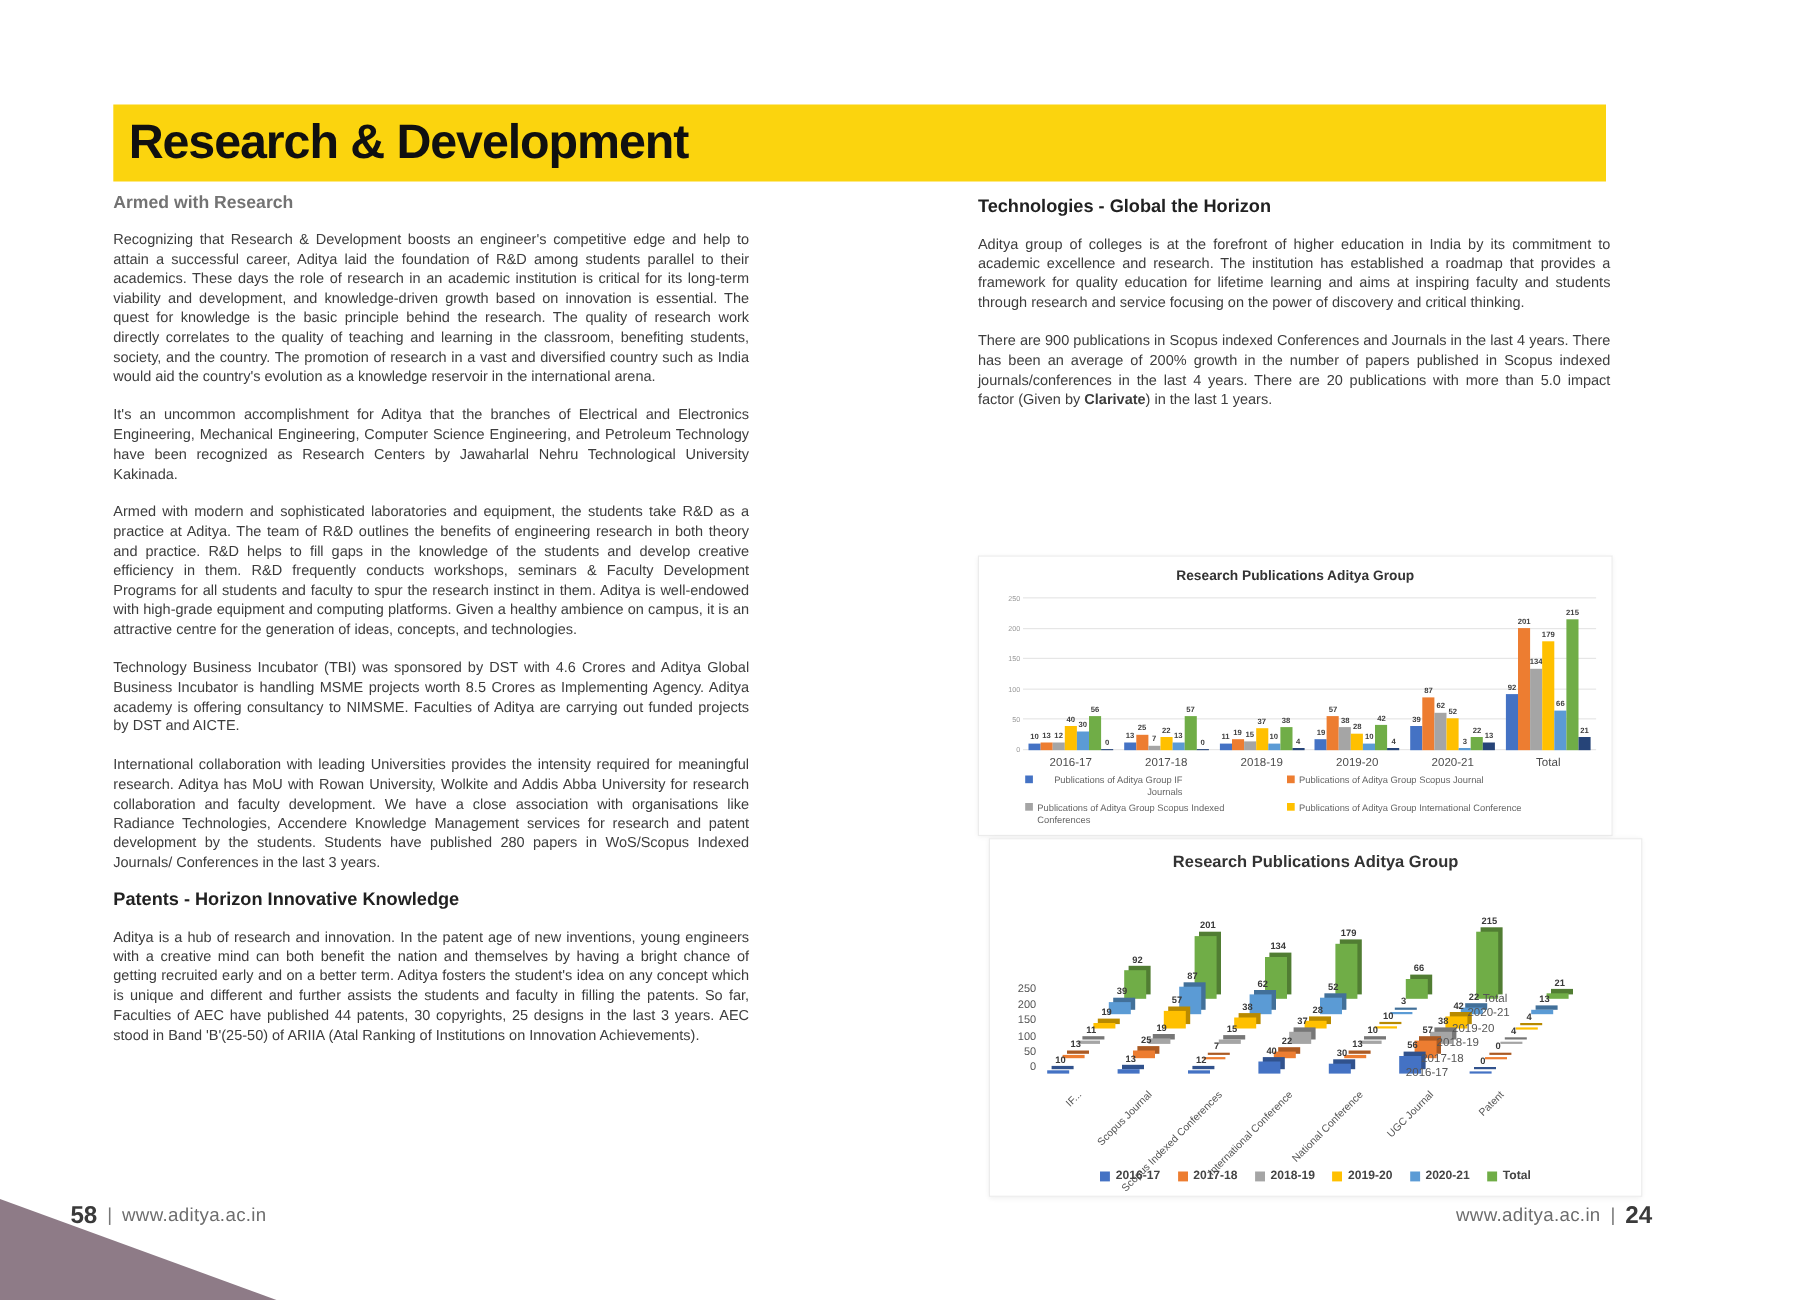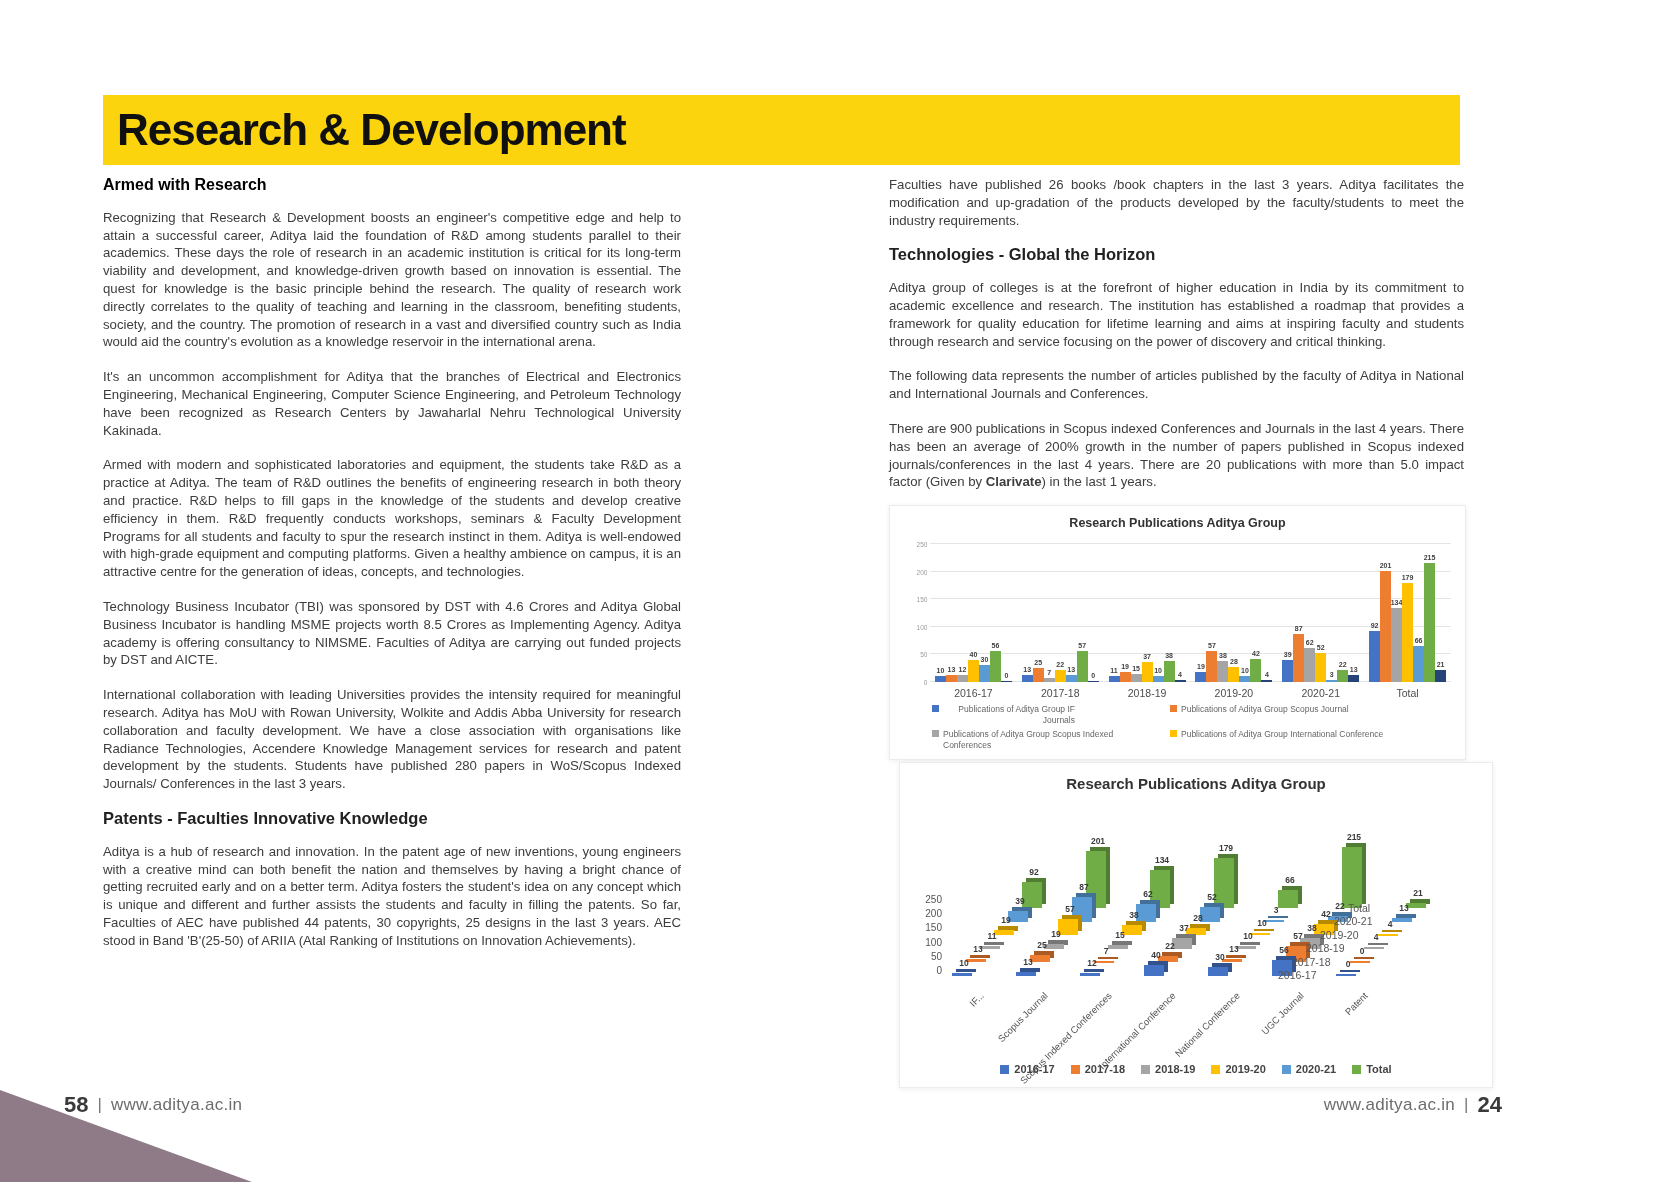--- a/index.html
+++ b/index.html
@@ -11,21 +11,21 @@
   .banner{position:absolute;left:103px;top:95px;width:1357px;height:70px;
     background:#FBD40E;display:flex;align-items:center;}
   .banner-title{margin:0 0 0 14px;font-size:44px;font-weight:800;color:#101010;
     letter-spacing:-1px;font-family:"Liberation Sans",sans-serif;}
   
   .col{position:absolute;top:176px;color:#3d3d3d;font-size:13.2px;line-height:17.8px;
     text-align:justify;}
   .col-left{left:103px;width:578px;}
   .col-right{left:889px;width:575px;}
   .col p{margin:0 0 17px 0;}
-  .h-sub{font-size:16px;font-weight:600;color:#000000;margin:0 0 15px 0;text-align:left;}
+  .h-sub{font-size:16px;font-weight:600;color:#737373;margin:0 0 15px 0;text-align:left;}
   .h-main{font-size:16.5px;color:#212121;margin:4px 0 15px 0;text-align:left;}
   .h-main .hb{font-weight:800;}
   .h-main .hr{font-weight:600;}
   .bold{font-weight:700;}
   
   .footer{position:absolute;top:1092px;display:flex;align-items:center;gap:9px;}
   .footer-left{left:64px;}
   .footer-right{right:152px;}
   .page-num{font-size:22px;font-weight:700;color:#3a3a3a;}
   .pipe{font-size:17px;color:#777;}
@@ -78,29 +78,27 @@
   <h1 class="banner-title">Research &amp; Development</h1>
 </div>
 
 <div class="col col-left">
   <h2 class="h-sub">Armed with Research</h2>
   <p>Recognizing that Research &amp; Development boosts an engineer's competitive edge and help to attain a successful career, Aditya laid the foundation of R&amp;D among students parallel to their academics. These days the role of research in an academic institution is critical for its long-term viability and development, and knowledge-driven growth based on innovation is essential. The quest for knowledge is the basic principle behind the research. The quality of research work directly correlates to the quality of teaching and learning in the classroom, benefiting students, society, and the country. The promotion of research in a vast and diversified country such as India would aid the country's evolution as a knowledge reservoir in the international arena.</p>
   <p>It's an uncommon accomplishment for Aditya that the branches of Electrical and Electronics Engineering, Mechanical Engineering, Computer Science Engineering, and Petroleum Technology have been recognized as Research Centers by Jawaharlal Nehru Technological University Kakinada.</p>
   <p>Armed with modern and sophisticated laboratories and equipment, the students take R&amp;D as a practice at Aditya. The team of R&amp;D outlines the benefits of engineering research in both theory and practice. R&amp;D helps to fill gaps in the knowledge of the students and develop creative efficiency in them. R&amp;D frequently conducts workshops, seminars &amp; Faculty Development Programs for all students and faculty to spur the research instinct in them. Aditya is well-endowed with high-grade equipment and computing platforms. Given a healthy ambience on campus, it is an attractive centre for the generation of ideas, concepts, and technologies.</p>
   <p>Technology Business Incubator (TBI) was sponsored by DST with 4.6 Crores and Aditya Global Business Incubator is handling MSME projects worth 8.5 Crores as Implementing Agency. Aditya academy is offering consultancy to NIMSME. Faculties of Aditya are carrying out funded projects by DST and AICTE.</p>
   <p>International collaboration with leading Universities provides the intensity required for meaningful research. Aditya has MoU with Rowan University, Wolkite and Addis Abba University for research collaboration and faculty development. We have a close association with organisations like Radiance Technologies, Accendere Knowledge Management services for research and patent development by the students.  Students have published 280 papers in WoS/Scopus Indexed Journals/ Conferences in the last 3 years.</p>
-  <h2 class="h-main"><span class="hb">Patents</span><span class="hr"> - Faculties Innovative Knowledge</span></h2>
+  <h2 class="h-main"><span class="hb">Patents</span><span class="hr"> - Horizon Innovative Knowledge</span></h2>
   <p>Aditya is a hub of research and innovation. In the patent age of new inventions, young engineers with a creative mind can both benefit the nation and themselves by having a bright chance of getting recruited early and on a better term. Aditya fosters the student's idea on any concept which is unique and different and further assists the students and faculty in filling the patents. So far, Faculties of AEC have published 44 patents, 30 copyrights, 25 designs in the last 3 years. AEC stood in Band 'B'(25-50) of ARIIA (Atal Ranking of Institutions on Innovation Achievements).</p>
 </div>
 
 <div class="col col-right">
-  <p>Faculties have published 26 books /book chapters in the last 3 years. Aditya facilitates the modification and up-gradation of the products developed by the faculty/students to meet the industry requirements.</p>
   <h2 class="h-main"><span class="hb">Technologies</span><span class="hr"> - Global the Horizon</span></h2>
   <p>Aditya group of colleges is at the forefront of higher education in India by its commitment to academic excellence and research. The institution has established a roadmap that provides a framework for quality education for lifetime learning and aims at inspiring faculty and students through research and service focusing on the power of discovery and critical thinking.</p>
-  <p>The following data represents the number of articles published by the faculty of Aditya in National and International Journals and Conferences.</p>
   <p><span>There are 900 publications in Scopus indexed Conferences and Journals in the last 4 years. There has been an average of 200% growth in the number of papers published in Scopus indexed journals/conferences in the last 4 years. There are 20 publications with more than 5.0 impact factor (Given by </span><span class="bold">Clarivate</span><span>) in the last 1 years.</span></p>
 </div>
 
 <div class="chart-box chart1">
   <div class="ctitle1">Research Publications Aditya Group</div>
   <div class="c1-plot" id="c1-plot">
       <div class="c1-grid" style="bottom: 0px;"></div>
       <div class="c1-tick" style="bottom: -4px;">0</div>
       <div class="c1-grid" style="bottom: 27.6px;"></div>
       <div class="c1-tick" style="bottom: 23.6px;">50</div>

